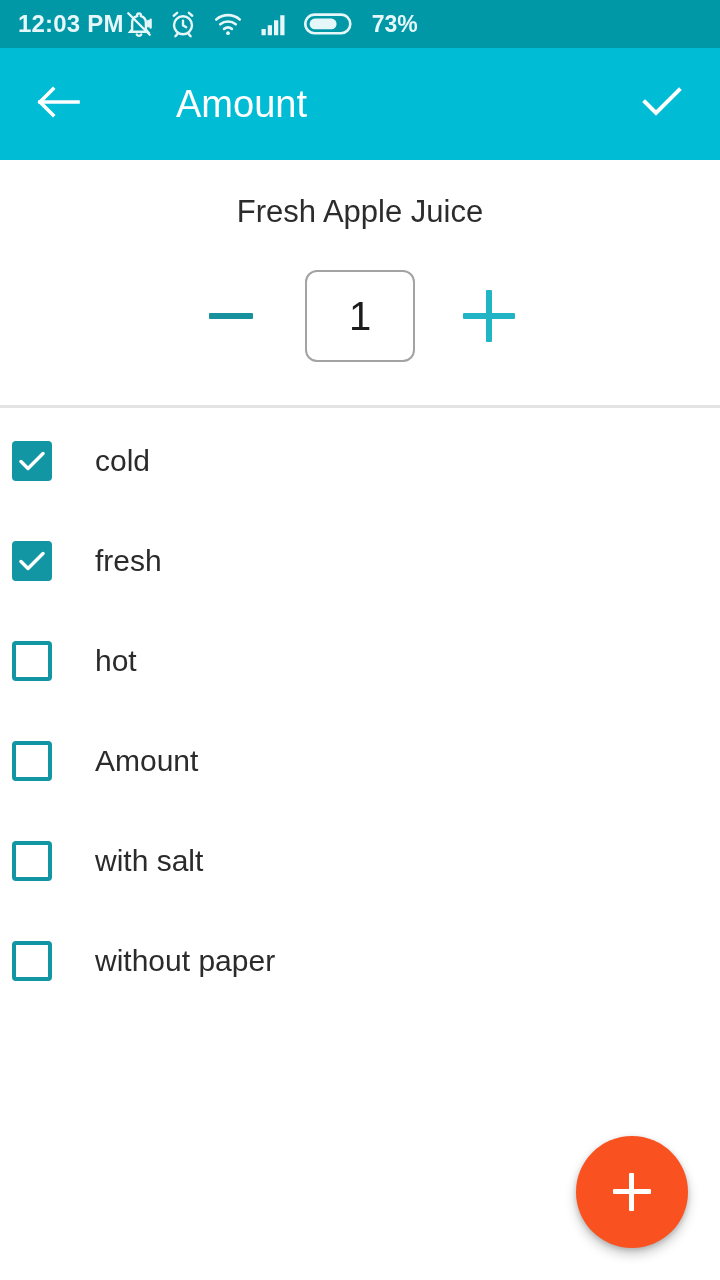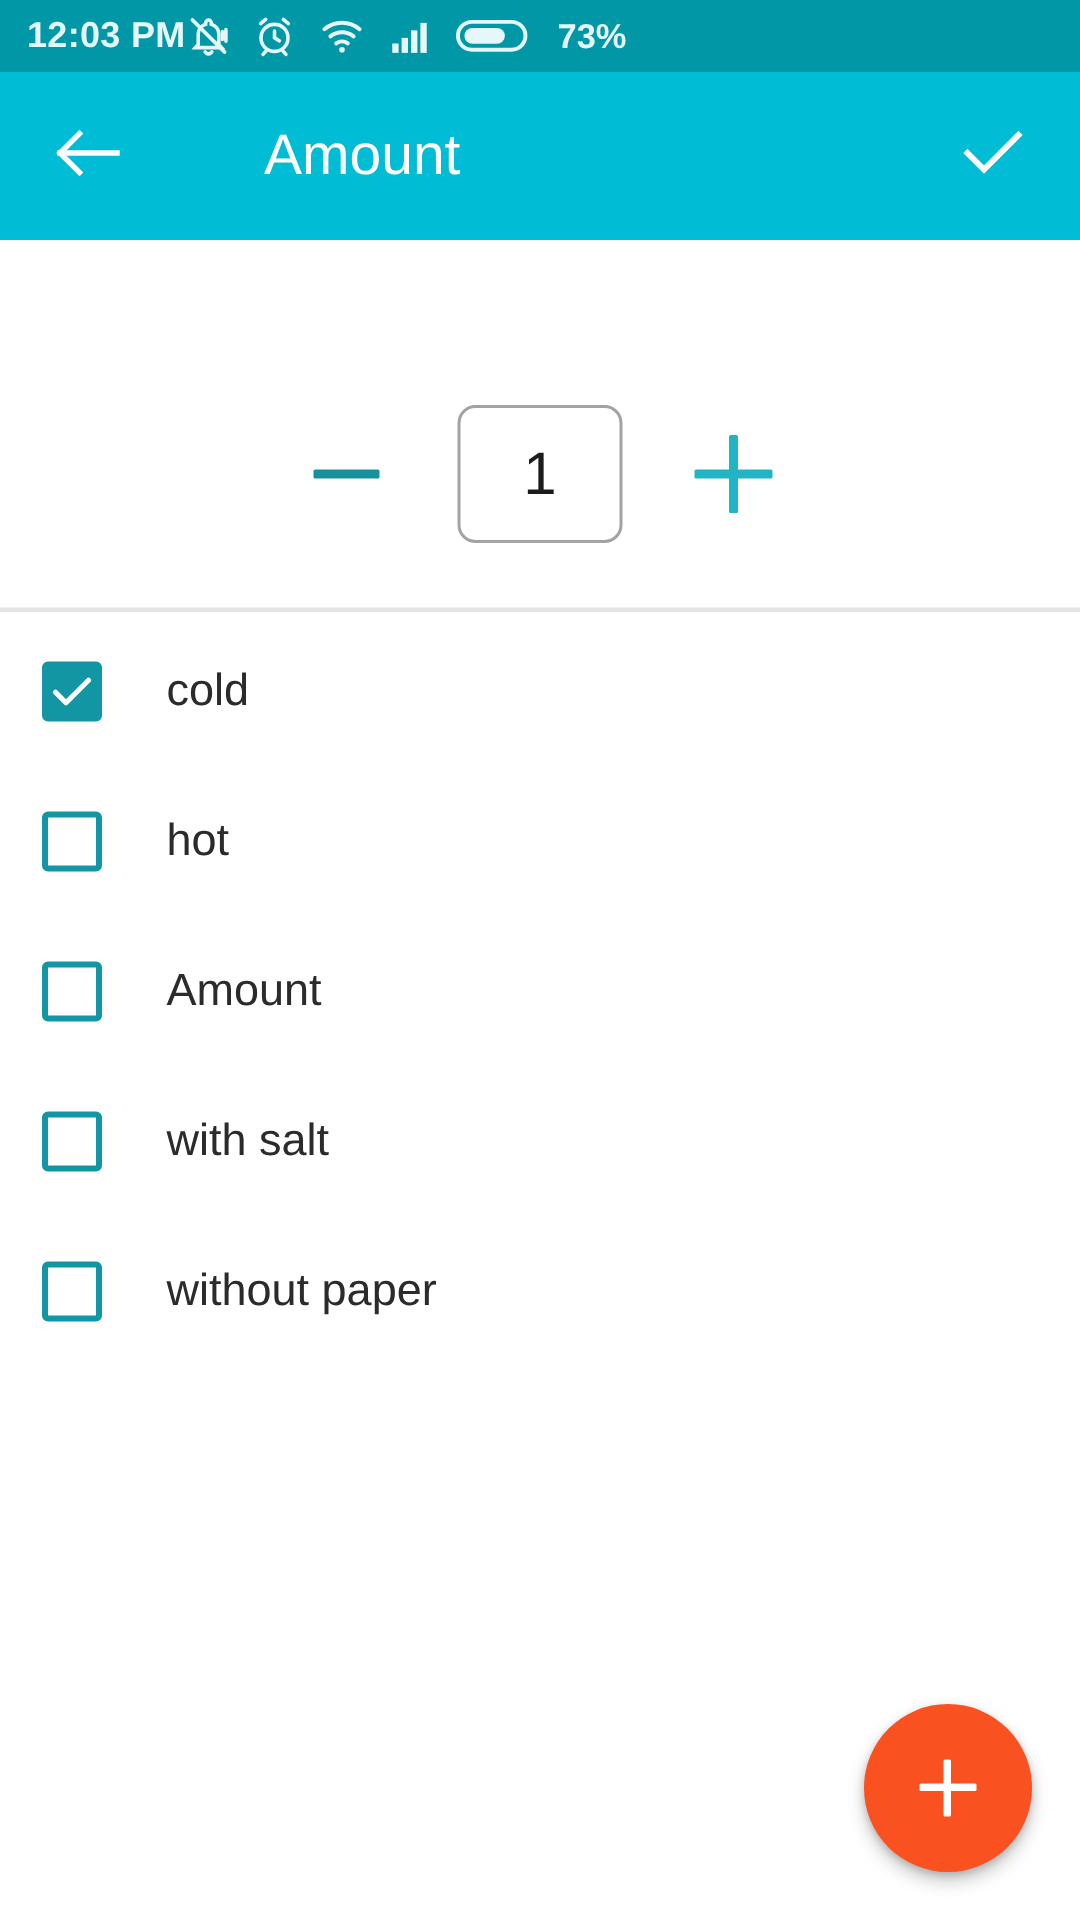--- a/index.html
+++ b/index.html
@@ -171,21 +171,21 @@
   .option-list {
     position: absolute;
     top: 411px; left: 0;
     width: 720px;
   }
   .option-row {
     position: relative;
     height: 100px;
     display: flex;
     align-items: center;
-    padding-left: 28px;
+    padding-left: 12px;
     box-sizing: border-box;
   }
   .checkbox {
     width: 40px;
     height: 40px;
     box-sizing: border-box;
     border: 4px solid #1296a3;
     border-radius: 4px;
     background: #ffffff;
     flex: 0 0 auto;
@@ -310,20 +310,21 @@
     <div class="appbar-done">
       <span>
         <svg width="42" height="34" viewBox="0 0 42 34" fill="none" stroke="#ffffff" stroke-width="4" stroke-linecap="square" stroke-linejoin="miter">
           <path d="M4 17 L15 28 L38 5"></path>
         </svg>
       </span>
     </div>
   </div>
 
   <div class="amount-section">
+    <div class="item-name">Fresh Apple Juice</div>
     <div class="stepper">
       <div class="step-btn">
         <span class="minus-bar"></span>
       </div>
       <div class="qty-box">
         <span class="qty-value">1</span>
       </div>
       <div class="step-btn">
         <span class="plus-wrap"></span>
       </div>
@@ -334,20 +335,28 @@
 
     <div class="option-row">
       <span class="checkbox checked">
         <svg class="tick" width="26" height="20" viewBox="0 0 26 20" fill="none" stroke="#ffffff" stroke-width="3.4" stroke-linecap="round" stroke-linejoin="round">
             <path d="M2 10.5 L9 17.5 L24 2.5"></path>
           </svg>
       </span>
       <span class="option-label">cold</span>
     </div>
 
+    <div class="option-row">
+      <span class="checkbox checked">
+        <svg class="tick" width="26" height="20" viewBox="0 0 26 20" fill="none" stroke="#ffffff" stroke-width="3.4" stroke-linecap="round" stroke-linejoin="round">
+            <path d="M2 10.5 L9 17.5 L24 2.5"></path>
+          </svg>
+      </span>
+      <span class="option-label">fresh</span>
+    </div>
 
     <div class="option-row">
       <span class="checkbox">
         
       </span>
       <span class="option-label">hot</span>
     </div>
 
     <div class="option-row">
       <span class="checkbox">

